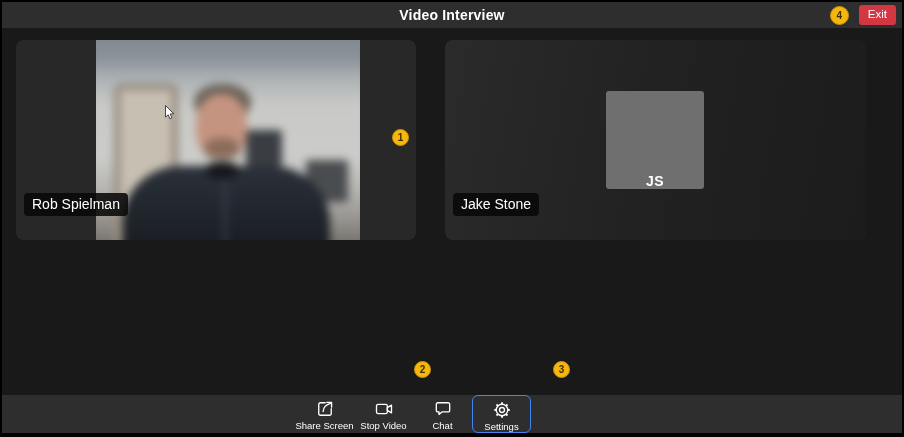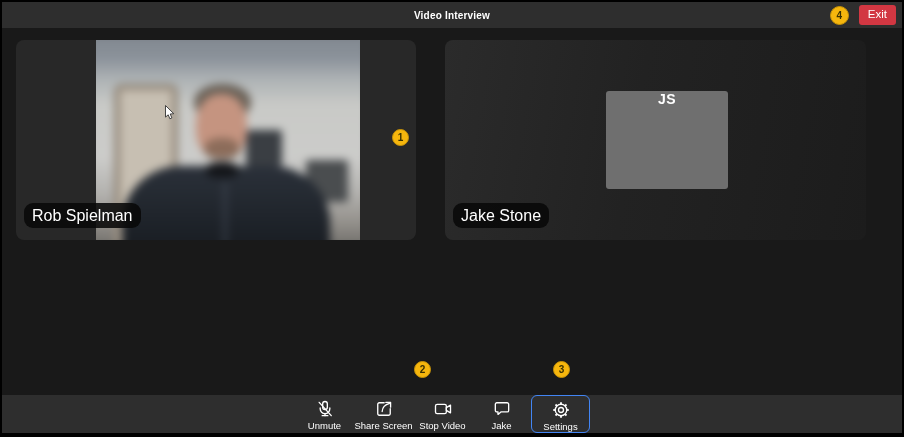--- a/index.html
+++ b/index.html
@@ -11,21 +11,21 @@
     overflow:hidden;
     color:#fff;
   }
   .stage { position:absolute; left:2px; top:2px; width:900px; height:431px; background:#191919; }
 
   
   .topbar { position:absolute; left:0; top:0; width:900px; height:26px; background:#2e2e2e; }
   .title {
     position:absolute; left:0; right:0; top:0; height:26px;
     display:flex; align-items:center; justify-content:center;
-    font-size:10px; font-weight:600; letter-spacing:.2px; color:#fff;
+    font-size:14px; font-weight:600; letter-spacing:.2px; color:#fff;
   }
   .header-right { position:absolute; right:6px; top:0; height:26px; display:flex; align-items:center; gap:10px; }
   .exit-btn {
     background:#d23742; color:#fff; border:none; border-radius:3px;
     font-family:inherit; font-size:11.5px; padding:4px 9px; cursor:pointer; line-height:1;
   }
 
   
   .badge {
     width:17px; height:17px; border-radius:50%;
@@ -38,23 +38,23 @@
   .badge-1 { left:390px; top:127px; }
   .badge-2 { left:412px; top:359px; }
   .badge-3 { left:551px; top:359px; }
 
   
   .tile { position:absolute; top:38px; height:200px; border-radius:8px; overflow:hidden; }
   .tile-left  { left:14px;  width:400px; background:#282828; }
   .tile-right { left:443px; width:421px; background:linear-gradient(100deg,#2b2b2b 0%,#222222 45%,#1c1c1c 100%); }
 
   .nametag {
-    position:absolute; left:8px; bottom:12px; z-index:5;
+    position:absolute; left:8px; bottom:24px; z-index:5;
     background:rgba(8,8,8,.88); color:#fff;
-    font-size:16px; padding:3px 8px; border-radius:9px; line-height:1.2; white-space:nowrap;
+    font-size:14px; padding:3px 8px; border-radius:4px; line-height:1.2; white-space:nowrap;
   }
 
   
   .video { position:absolute; left:80px; top:0; width:264px; height:200px; overflow:hidden; }
   .scene { position:absolute; inset:-8px; filter:blur(4px); }
   .wall {
     position:absolute; inset:0;
     background:linear-gradient(180deg,#7f868e 0%,#8b929a 12%,#aeb3b5 22%,#c9cac7 34%,#ccccca 58%,#b4b3b0 74%,#94918c 88%,#6e6c68 100%);
   }
   .door {
@@ -71,23 +71,23 @@
     position:absolute; left:34px; top:134px; width:208px; height:90px;
     background:linear-gradient(180deg,#2b313a 0%,#20252c 55%,#171b20 100%);
     border-radius:58px 58px 0 0;
   }
   .zipper{ position:absolute; left:136px; top:150px; width:2px; height:70px; background:#4a5260; }
 
   .cursor { position:absolute; left:68px; top:64px; z-index:6; }
 
   
   .avatar {
-    position:absolute; left:161px; top:51px; width:122px; height:98px;
+    position:absolute; left:161px; top:51px; width:98px; height:98px;
     background:#6f6f6f; border-radius:3px;
-    display:flex; align-items:flex-start; justify-content:center;
+    display:flex; align-items:flex-end; justify-content:center;
     font-size:14px; font-weight:bold; letter-spacing:.5px; color:#fff;
   }
 
   
   .toolbar {
     position:absolute; left:0; top:393px; width:900px; height:38px;
     background:#2e2e2e;
   }
   .toolbar-group { position:absolute; left:293px; top:0; height:38px; display:flex; }
   .tbtn {
@@ -141,32 +141,20 @@
     <div class="nametag">Jake Stone</div>
   </section>
 
   <div class="badge badge-1">1</div>
   <div class="badge badge-2">2</div>
   <div class="badge badge-3">3</div>
 
   <footer class="toolbar">
     <div class="toolbar-group">
 
-      <button class="tbtn">
-        <span class="ticon">
-          <svg class="glyph" width="20" height="20" viewBox="0 0 24 24">
-            <rect x="9.2" y="3" width="5.6" height="9.6" rx="2.8"></rect>
-            <path d="M6.2 10.8v.9a5.8 5.8 0 0 0 11.6 0v-.9"></path>
-            <line x1="12" y1="17.5" x2="12" y2="20"></line>
-            <line x1="8.6" y1="20" x2="15.4" y2="20"></line>
-            <line x1="5" y1="4" x2="19.5" y2="20"></line>
-          </svg>
-        </span>
-        <span class="tlabel">Unmute</span>
-      </button>
 
       <button class="tbtn">
         <span class="ticon">
           <svg class="glyph" width="20" height="20" viewBox="0 0 24 24">
             <path d="M12.2 4.5H6.3a1.8 1.8 0 0 0-1.8 1.8v11.4a1.8 1.8 0 0 0 1.8 1.8h11.4a1.8 1.8 0 0 0 1.8-1.8v-6.1"></path>
             <path d="M9.8 15c.2-5 3.5-8.2 8.9-9.7"></path>
             <polyline points="14.2,4.1 19.9,4.1 19.9,9.8"></polyline>
           </svg>
         </span>
         <span class="tlabel">Share Screen</span>
@@ -181,21 +169,21 @@
         </span>
         <span class="tlabel">Stop Video</span>
       </button>
 
       <button class="tbtn">
         <span class="ticon">
           <svg class="glyph" width="20" height="20" viewBox="0 0 24 24">
             <path d="M5.8 4.5h12.4A1.8 1.8 0 0 1 20 6.3v7.4a1.8 1.8 0 0 1-1.8 1.8h-7.5L7.2 18.5v-3H5.8A1.8 1.8 0 0 1 4 13.7V6.3a1.8 1.8 0 0 1 1.8-1.8z"></path>
           </svg>
         </span>
-        <span class="tlabel">Jake</span>
+        <span class="tlabel">Chat</span>
       </button>
 
       <button class="tbtn active">
         <span class="ticon">
           <svg class="glyph" width="20" height="20" viewBox="0 0 24 24">
             <circle cx="12" cy="12" r="3"></circle>
             <circle cx="12" cy="12" r="6.9"></circle>
             <g stroke-width="2.2" stroke-linecap="butt">
               <line x1="18.9" y1="12" x2="21.3" y2="12"></line>
               <line x1="16.88" y1="16.88" x2="18.58" y2="18.58"></line>

